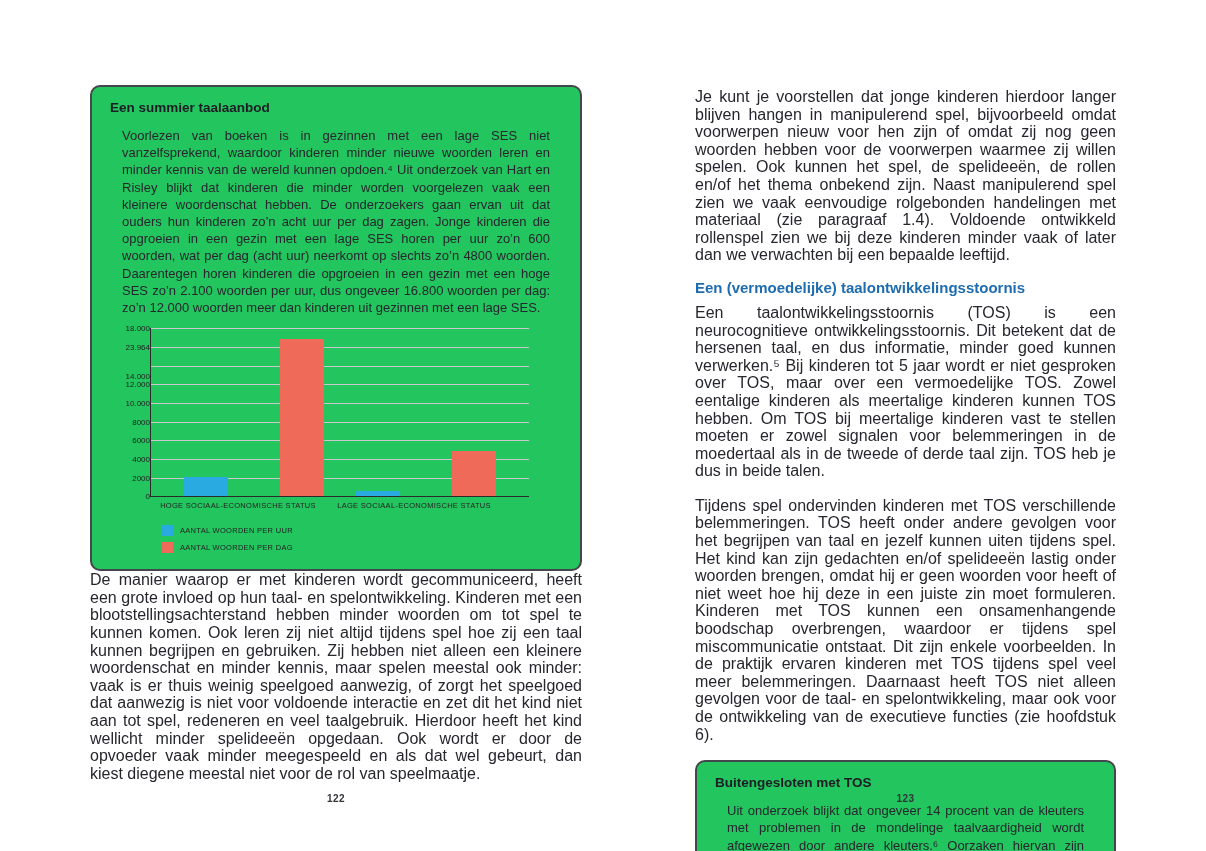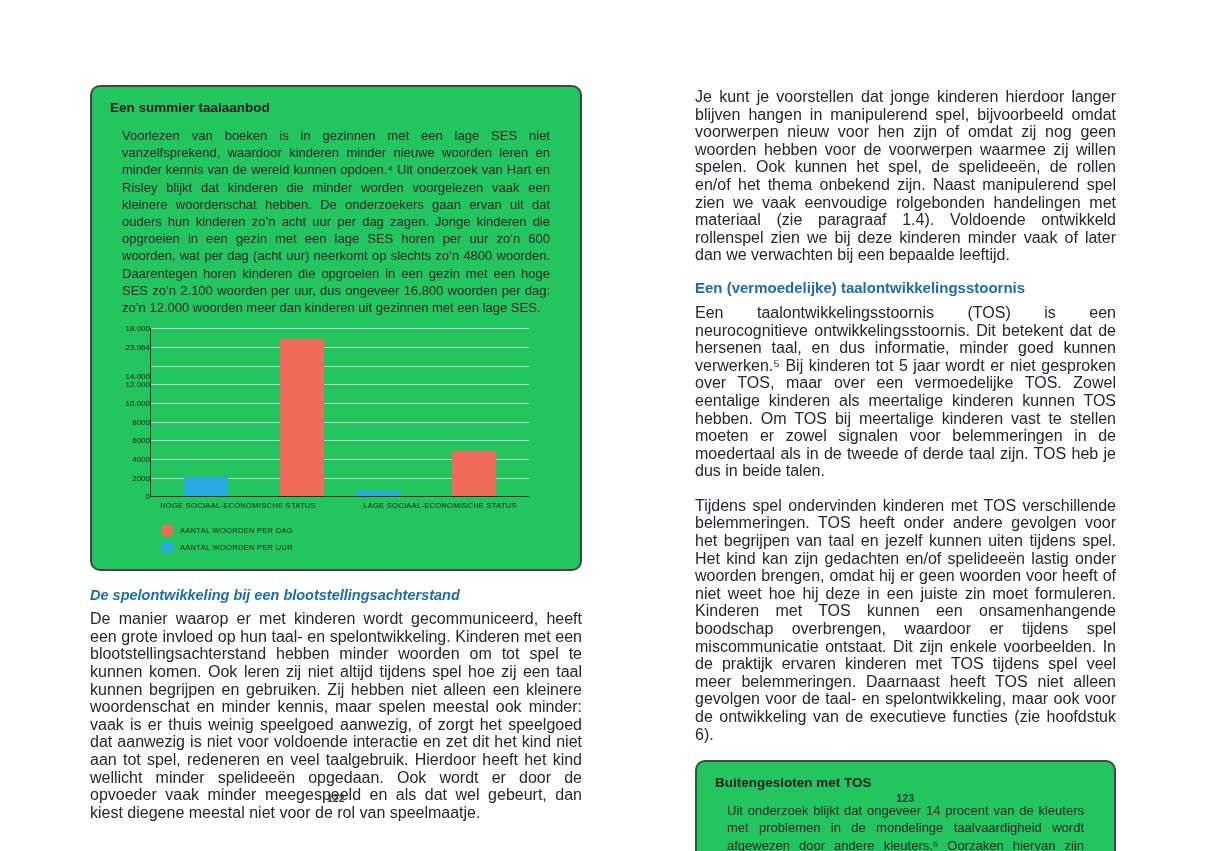--- a/index.html
+++ b/index.html
@@ -45,21 +45,21 @@
     display:flex;justify-content:space-evenly;align-items:flex-end;
   }
   .gridline{position:absolute;left:0;right:0;height:1px;background:#c9c9cd;}
   .bar-group{
     display:flex;justify-content:space-between;align-items:flex-end;
     width:140px;height:100%;position:relative;z-index:1;
   }
   .bar{width:44px;}
   .xlabels-row{display:flex;margin-top:4px;}
   .xspacer{flex:0 0 40px;}
-  .xlabels{display:flex;justify-content:space-between;width:378px;}
+  .xlabels{display:flex;justify-content:flex-start;width:378px;}
   .xlabels div{
     width:176px;text-align:center;font-size:7.5px;letter-spacing:0.3px;
     white-space:nowrap;color:#222;
   }
   .legend{margin:15px 0 0 52px;display:flex;flex-direction:column;gap:6px;}
   .legend-row{display:flex;align-items:center;gap:7px;font-size:7.5px;letter-spacing:0.3px;color:#222;}
   .swatch{width:11px;height:11px;display:inline-block;flex:0 0 11px;}
 
   .pagenum{
     position:absolute;top:793px;text-align:center;
@@ -112,32 +112,31 @@
       </div>
       <div class="xlabels-row">
         <div class="xspacer"></div>
         <div class="xlabels">
             <div>HOGE SOCIAAL-ECONOMISCHE STATUS</div>
             <div>LAGE SOCIAAL-ECONOMISCHE STATUS</div>
           </div>
       </div>
       <div class="legend">
           <div class="legend-row">
+            <span class="swatch" style="background: rgb(41, 171, 226);"></span>
+            <span>AANTAL WOORDEN PER UUR</span>
+          </div>
+          <div class="legend-row">
             <span class="swatch" style="background: rgb(239, 106, 88);"></span>
             <span>AANTAL WOORDEN PER DAG</span>
-          </div>
-          <div class="legend-row">
-            <span class="swatch" style="background: rgb(41, 171, 226);"></span>
-            <span>AANTAL WOORDEN PER UUR</span>
           </div>
         </div>
     </div>
   </div>
 
-  <h2 class="blue-italic">De spelontwikkeling bij een blootstellingsachterstand</h2>
   <p class="body">De manier waarop er met kinderen wordt gecommuniceerd, heeft een grote invloed op hun taal- en spelontwikkeling. Kinderen met een blootstellingsachterstand hebben minder woorden om tot spel te kunnen komen. Ook leren zij niet altijd tijdens spel hoe zij een taal kunnen begrijpen en gebruiken. Zij hebben niet alleen een kleinere woordenschat en minder kennis, maar spelen meestal ook minder: vaak is er thuis weinig speelgoed aanwezig, of zorgt het speelgoed dat aanwezig is niet voor voldoende interactie en zet dit het kind niet aan tot spel, redeneren en veel taalgebruik. Hierdoor heeft het kind wellicht minder spelideeën opgedaan. Ook wordt er door de opvoeder vaak minder meegespeeld en als dat wel gebeurt, dan kiest diegene meestal niet voor de rol van speelmaatje.</p>
 </div>
 
 <div class="page page-right">
   <p class="body">Je kunt je voorstellen dat jonge kinderen hierdoor langer blijven hangen in manipulerend spel, bijvoorbeeld omdat voorwerpen nieuw voor hen zijn of omdat zij nog geen woorden hebben voor de voorwerpen waarmee zij willen spelen. Ook kunnen het spel, de spelideeën, de rollen en/of het thema onbekend zijn. Naast manipulerend spel zien we vaak eenvoudige rolgebonden handelingen met materiaal (zie paragraaf 1.4). Voldoende ontwikkeld rollenspel zien we bij deze kinderen minder vaak of later dan we verwachten bij een bepaalde leeftijd.</p>
   <h2 class="blue">Een (vermoedelijke) taalontwikkelingsstoornis</h2>
   <p class="body">Een taalontwikkelingsstoornis (TOS) is een neurocognitieve ontwikkelingsstoornis. Dit betekent dat de hersenen taal, en dus informatie, minder goed kunnen verwerken.⁵ Bij kinderen tot 5 jaar wordt er niet gesproken over TOS, maar over een vermoedelijke TOS. Zowel eentalige kinderen als meertalige kinderen kunnen TOS hebben. Om TOS bij meertalige kinderen vast te stellen moeten er zowel signalen voor belemmeringen in de moedertaal als in de tweede of derde taal zijn. TOS heb je dus in beide talen.</p>
   <p class="body spaced">Tijdens spel ondervinden kinderen met TOS verschillende belemmeringen. TOS heeft onder andere gevolgen voor het begrijpen van taal en jezelf kunnen uiten tijdens spel. Het kind kan zijn gedachten en/of spelideeën lastig onder woorden brengen, omdat hij er geen woorden voor heeft of niet weet hoe hij deze in een juiste zin moet formuleren. Kinderen met TOS kunnen een onsamenhangende boodschap overbrengen, waardoor er tijdens spel miscommunicatie ontstaat. Dit zijn enkele voorbeelden. In de praktijk ervaren kinderen met TOS tijdens spel veel meer belemmeringen. Daarnaast heeft TOS niet alleen gevolgen voor de taal- en spelontwikkeling, maar ook voor de ontwikkeling van de executieve functies (zie hoofdstuk 6).</p>
 
   <div class="info-box spaced">

